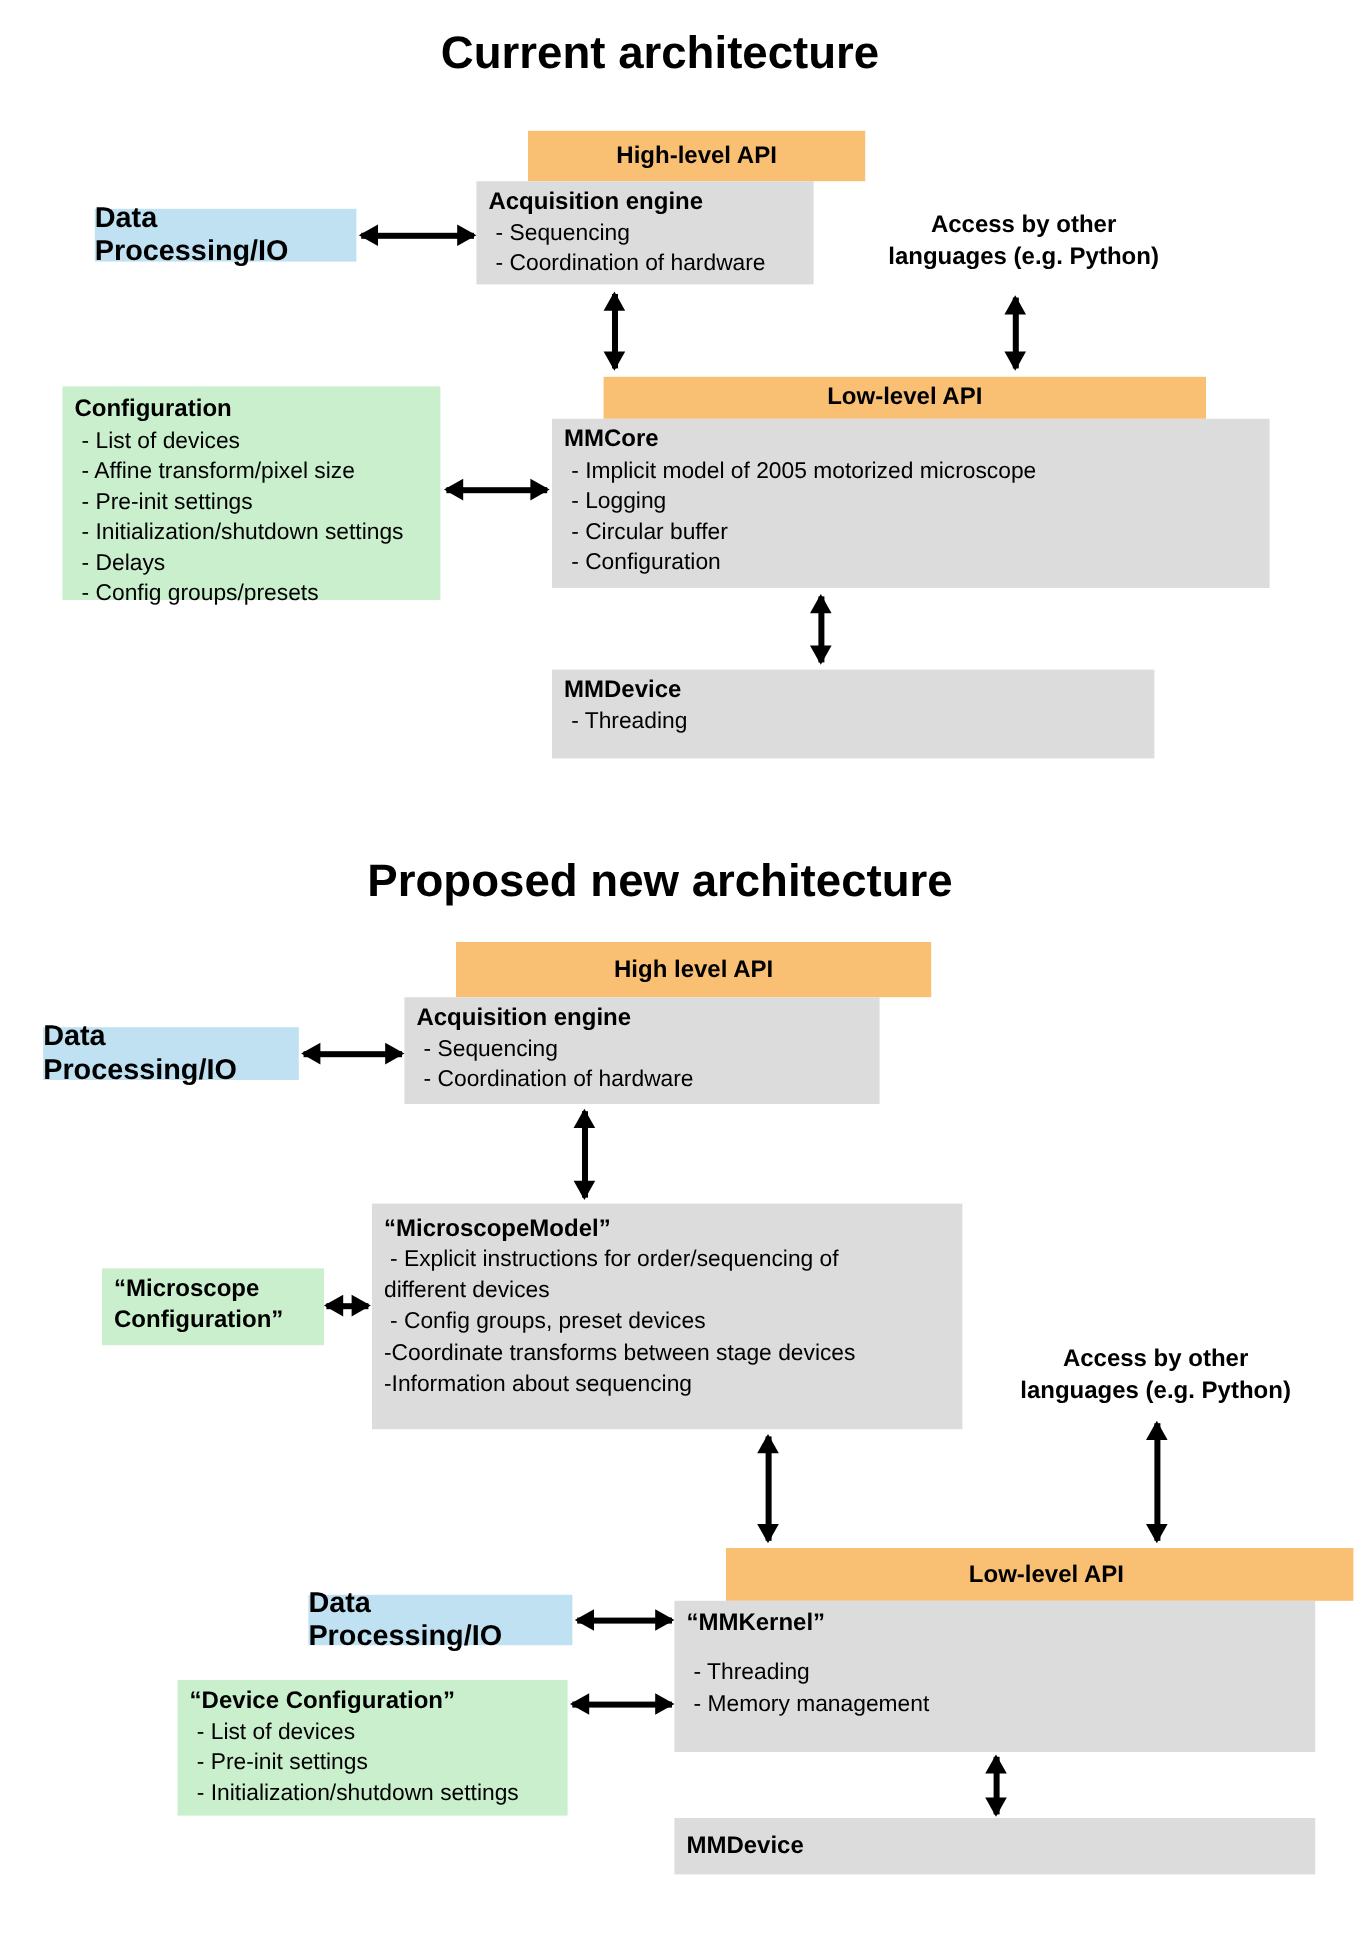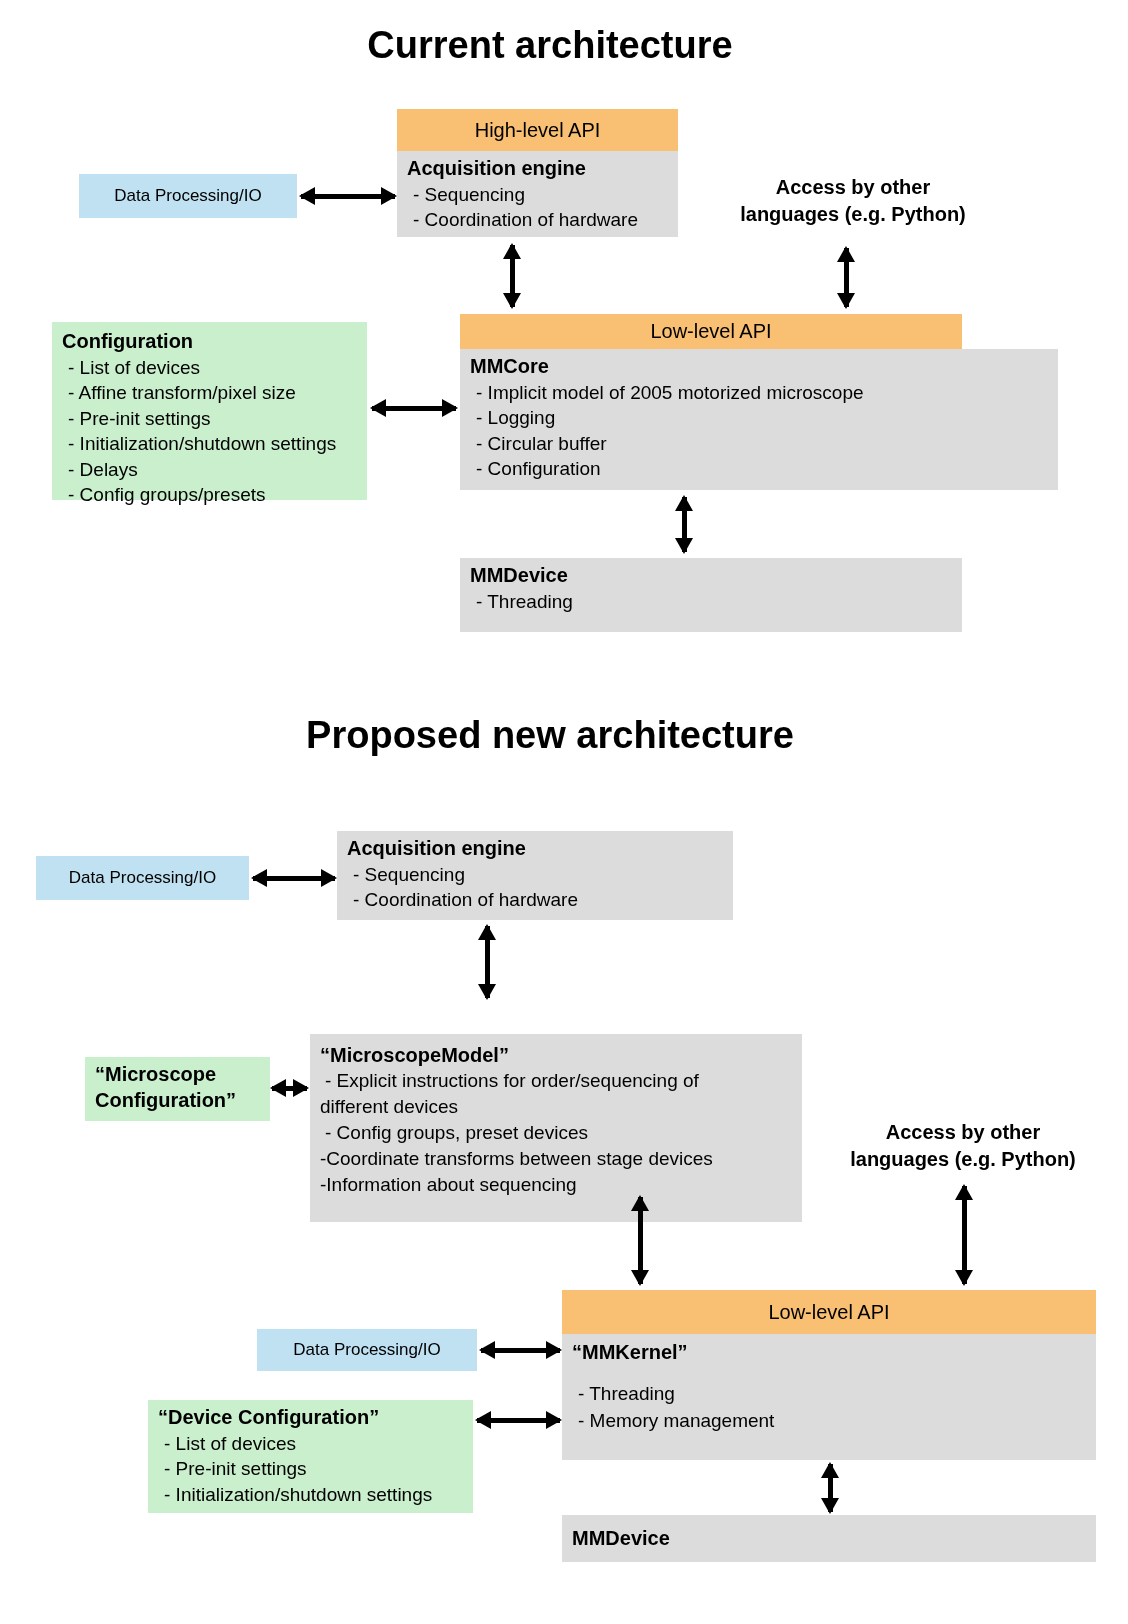--- a/index.html
+++ b/index.html
@@ -2,24 +2,24 @@
 <html><head>
 <meta charset="utf-8">
 <style>
   html,body{margin:0;padding:0;background:#ffffff;}
   body{font-family:"Liberation Sans","DejaVu Sans",sans-serif;color:#000;}
   #canvas{position:relative;width:1128px;height:1624px;background:#fff;overflow:hidden;}
 
   .sec-title{position:absolute;left:0;width:1100px;text-align:center;font-size:38px;font-weight:bold;letter-spacing:0px;}
 
   .box{position:absolute;box-sizing:border-box;}
-  .orange-hd{background:#f9bf72;text-align:center;font-weight:normal;font-size:20px;display:flex;align-items:center;justify-content:center;}
+  .orange-hd{background:#f9bf72;text-align:center;font-weight:bold;font-size:20px;display:flex;align-items:center;justify-content:center;margin-left:43px;}
   .gray-bd{background:#dcdcdc;padding:5px 10px;font-size:19px;line-height:25.5px;}
   .gray-bd .bt{font-weight:bold;font-size:20px;}
-  .blue-box{background:#bfe1f2;display:flex;align-items:center;justify-content:center;font-weight:normal;font-size:17px;}
+  .blue-box{background:#bfe1f2;display:flex;align-items:center;justify-content:center;font-weight:bold;font-size:24px;}
   .green-box{background:#c9efcd;padding:7px 8px 7px 10px;font-size:19px;line-height:25.5px;}
   .green-box .bt{font-weight:bold;font-size:20px;}
   .free-label{position:absolute;text-align:center;font-weight:bold;font-size:20px;line-height:27px;}
 
   
   .arrow-h{position:absolute;height:5px;background:#000;}
   .arrow-h::before{content:"";position:absolute;left:-2px;top:-7px;width:0;height:0;
     border-top:9px solid transparent;border-bottom:9px solid transparent;border-right:16px solid #000;}
   .arrow-h::after{content:"";position:absolute;right:-2px;top:-7px;width:0;height:0;
     border-top:9px solid transparent;border-bottom:9px solid transparent;border-left:16px solid #000;}
@@ -78,29 +78,30 @@
   </div>
 
   <div class="arrow-h" style="left:301px;top:194px;width:94px;"></div>
   <div class="arrow-v" style="left:510px;top:245px;height:62px;"></div>
   <div class="arrow-v" style="left:844px;top:248px;height:59px;"></div>
   <div class="arrow-h" style="left:372px;top:406px;width:84px;"></div>
   <div class="arrow-v" style="left:682px;top:497px;height:55px;"></div>
 
   <div class="sec-title" style="top:714px;">Proposed new architecture</div>
 
+  <div class="box orange-hd" style="left:337px;top:785px;width:396px;height:46px;">High level API</div>
   <div class="box gray-bd" style="left:337px;top:831px;width:396px;height:89px;">
     <div class="bt">Acquisition engine</div>
     <div style="padding-left:6px;">- Sequencing</div>
     <div style="padding-left:6px;">- Coordination of hardware</div>
   </div>
 
   <div class="box blue-box" style="left:36px;top:856px;width:213px;height:44px;">Data Processing/IO</div>
 
-  <div class="box gray-bd model-bd" style="left:310px;top:1003px;width:492px;height:188px;margin-top:31px;">
+  <div class="box gray-bd model-bd" style="left:310px;top:1003px;width:492px;height:188px;">
     <div class="bt">“MicroscopeModel”</div>
     <div style="padding-left:5px;">- Explicit instructions for order/sequencing of</div>
     <div>different devices</div>
     <div style="padding-left:5px;">- Config groups, preset devices</div>
     <div>-Coordinate transforms between stage devices</div>
     <div>-Information about sequencing</div>
   </div>
 
   <div class="box green-box" style="left:85px;top:1057px;width:185px;height:64px;padding-top:5px;">
     <div class="bt">“Microscope</div>

